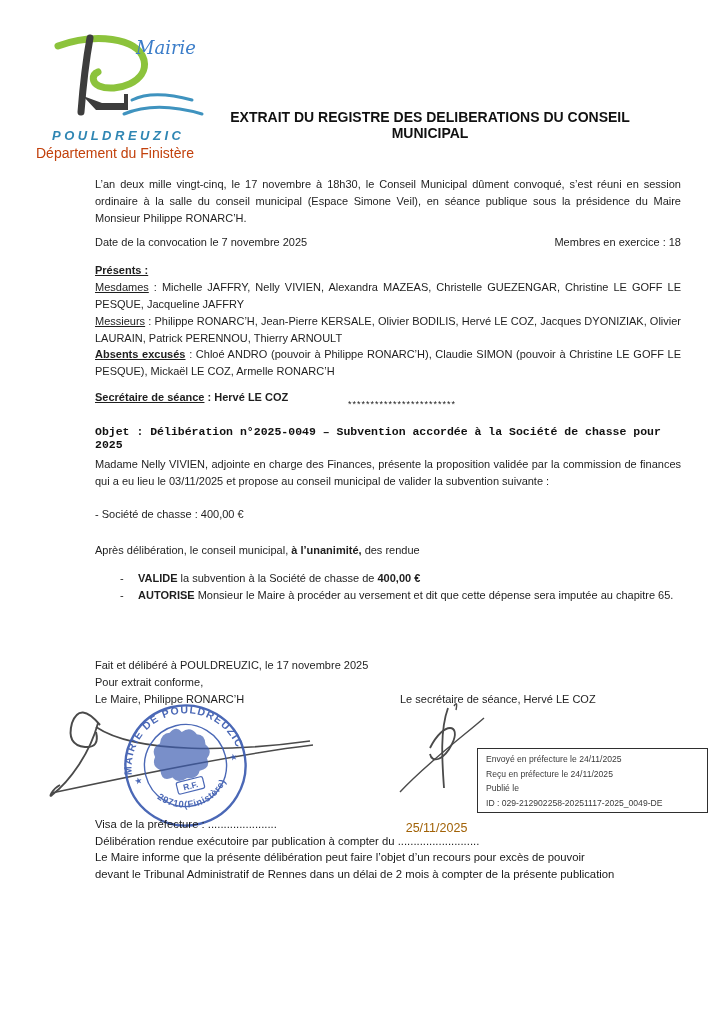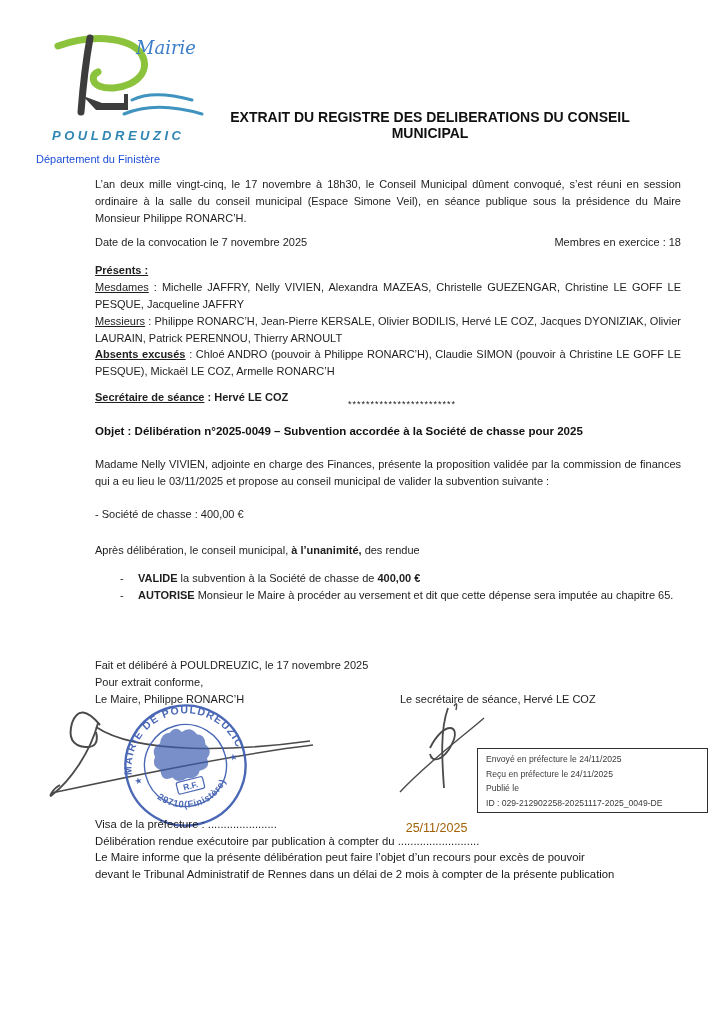--- a/index.html
+++ b/index.html
@@ -18,33 +18,33 @@
   .bold { font-weight: bold; }
   .ul { text-decoration: underline; }
   .content { left: 95px; width: 586px; }
 
   .logo-block { left: 36px; top: 30px; width: 200px; }
   .logo-pouldreuzic {
     margin-left: 16px; margin-top: 2px;
     font-size: 13px; font-weight: bold;
     letter-spacing: 3.5px; color: #2f86b3; font-style: italic;
   }
-  .logo-dept { margin-top: 10px; font-size: 11px; color: #1d4ed8; }
+  .logo-dept { margin-top: 2px; font-size: 14px; color: #c2410c; }
 
   .doc-title {
     left: 200px; top: 109px; width: 460px;
     text-align: center; font-weight: bold; font-size: 14px;
     color: #111;
   }
 
   .row-flex { display: flex; justify-content: space-between; }
 
   .separator { left: 348px; top: 399px; font-size: 9px; letter-spacing: 1px; color:#222; }
 
-  .objet { font-size: 11.5px; font-weight: bold; color:#111; }
+  .objet { font-size: 11.5px; font-weight: bold; color:#111;font-family:Liberation Mono, monospace; }
 
   .list-item { position: relative; padding-left: 43px; }
   .list-item .dash { position: absolute; left: 25px; top: 0; }
 
   .closing-line3 { position: relative; height: 15px; }
   .closing-right { position: absolute; left: 305px; top: 0; }
 
   .stamp-wrap { left: 118px; top: 698px; width: 135px; height: 135px; transform: rotate(-14deg); opacity: .92; }
   .sig-mayor { left: 38px; top: 693px; }
   .sig-secretary { left: 388px; top: 700px; }

